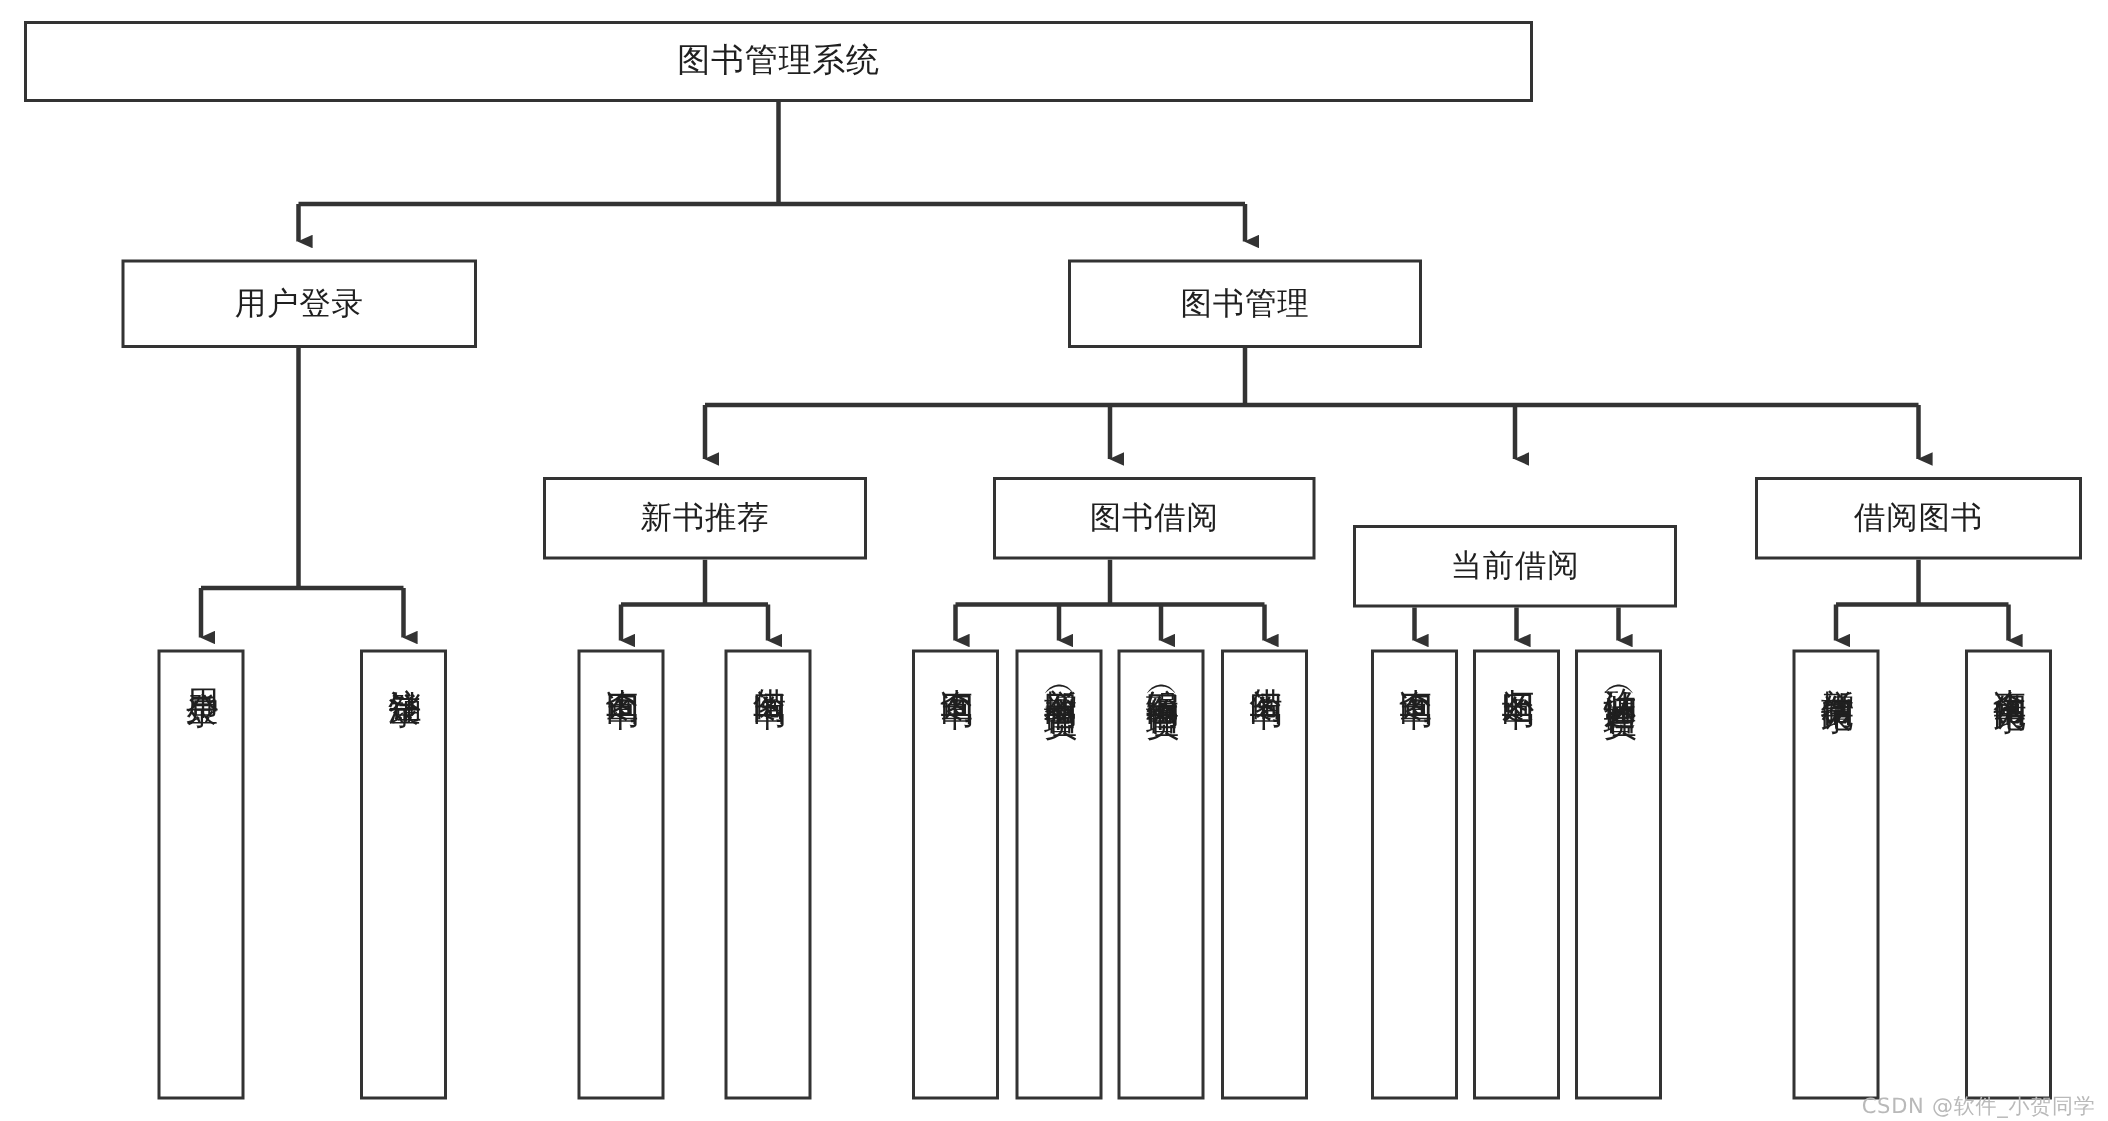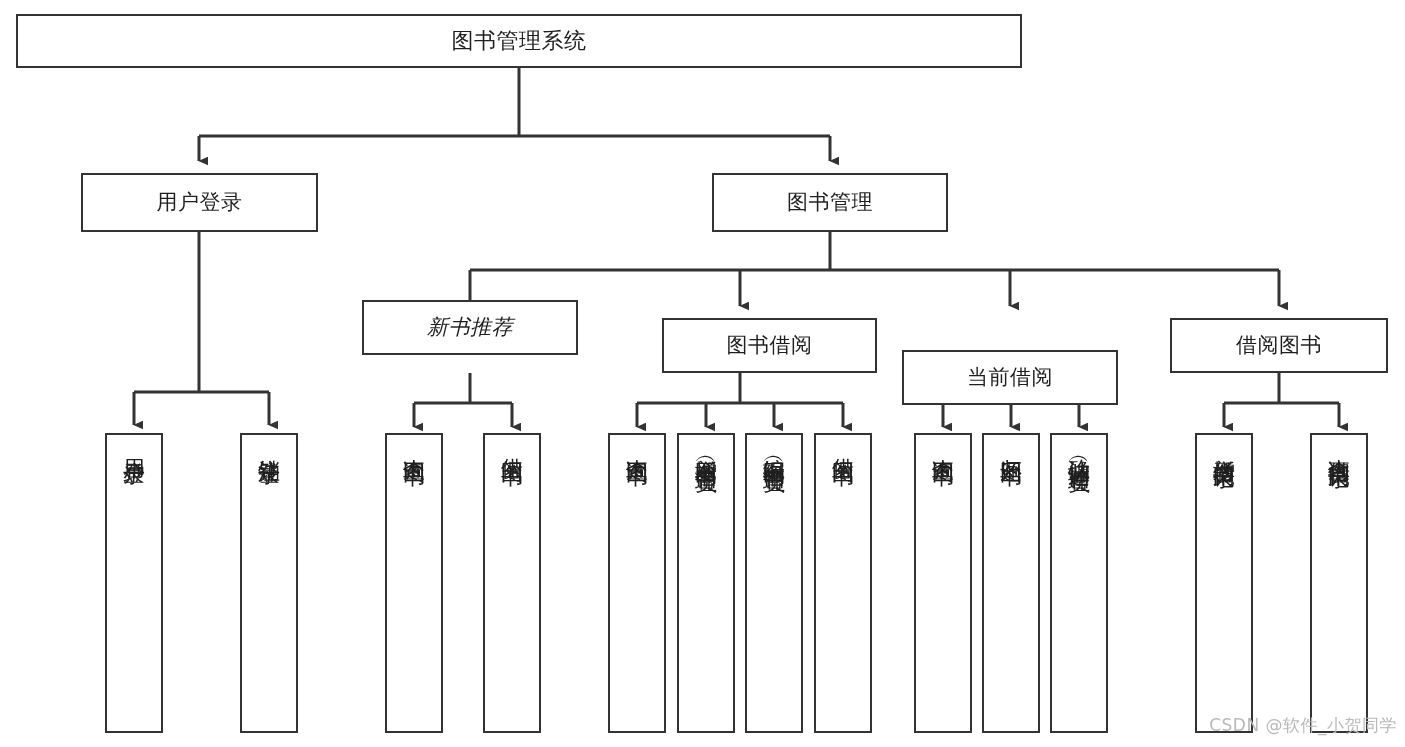--- a/index.html
+++ b/index.html
@@ -62,22 +62,22 @@
     writing-mode: vertical-rl;
     text-orientation: upright;
     font-size: 22px;
     line-height: 1.0;
     letter-spacing: 2px;
     white-space: nowrap;
   }
   .watermark {
     position: absolute;
     right: 8px;
-    bottom: 10px;
-    font-size: 17px;
+    bottom: 0;
+    font-size: 14px;
     color: #b9b9b9;
     white-space: nowrap;
     z-index: 5;
     letter-spacing: 0.5px;
   }
 </style>
 </head>
 <body>
 
 <div id="diagram-root">
@@ -136,21 +136,21 @@
     <span class="node-label">图书管理系统</span>
   </div>
 
   <div class="node horiz" style="left:81px; top:173px; width:237px; height:59px;">
     <span class="node-label">用户登录</span>
   </div>
   <div class="node horiz" style="left:712px; top:173px; width:236px; height:59px;">
     <span class="node-label">图书管理</span>
   </div>
 
-  <div class="node horiz" style="left:362px; top:300px; width:216px; height:55px;font-style:italic;">
+  <div class="node horiz" style="left:362px; top:318px; width:216px; height:55px;">
     <span class="node-label">新书推荐</span>
   </div>
   <div class="node horiz" style="left:662px; top:318px; width:215px; height:55px;">
     <span class="node-label">图书借阅</span>
   </div>
   <div class="node horiz" style="left:902px; top:318px; width:216px; height:55px;margin-top:32px;">
     <span class="node-label">当前借阅</span>
   </div>
   <div class="node horiz" style="left:1170px; top:318px; width:218px; height:55px;">
     <span class="node-label">借阅图书</span>

